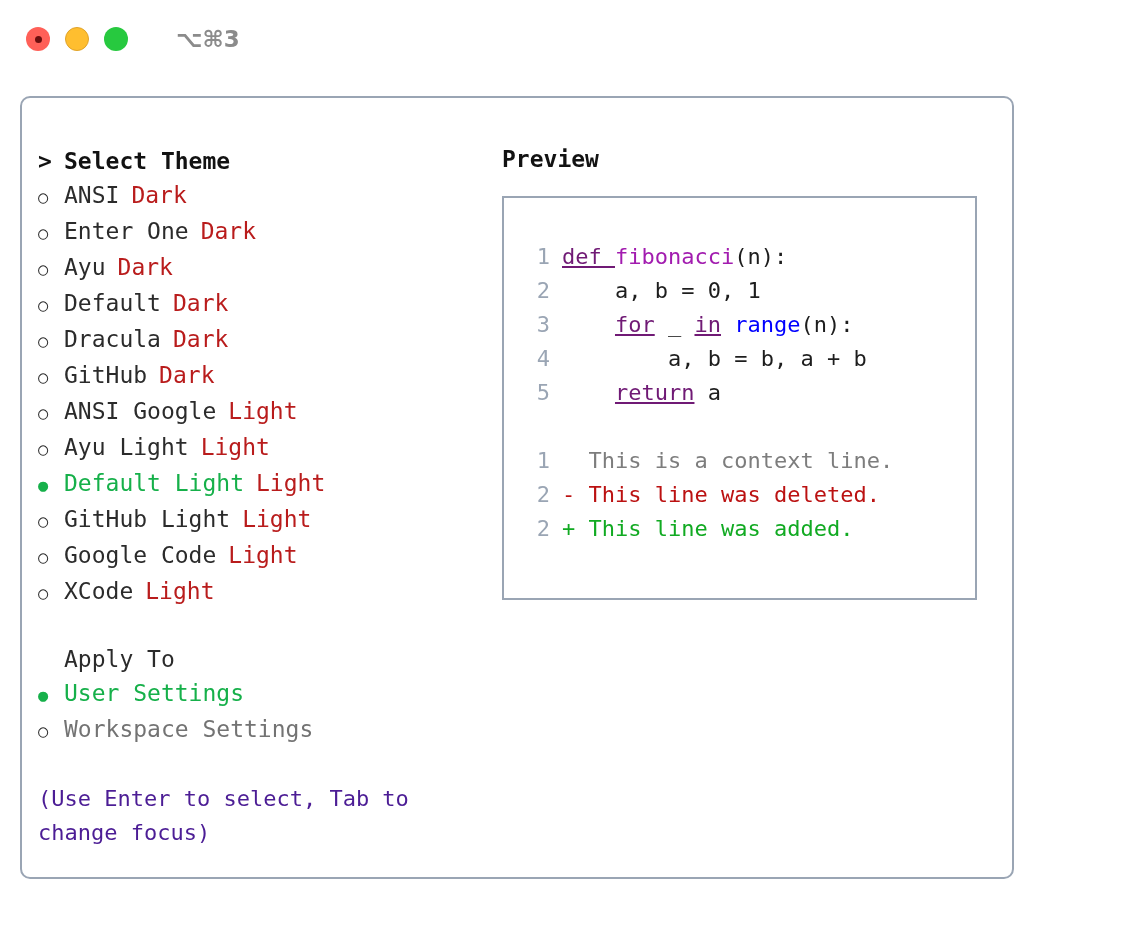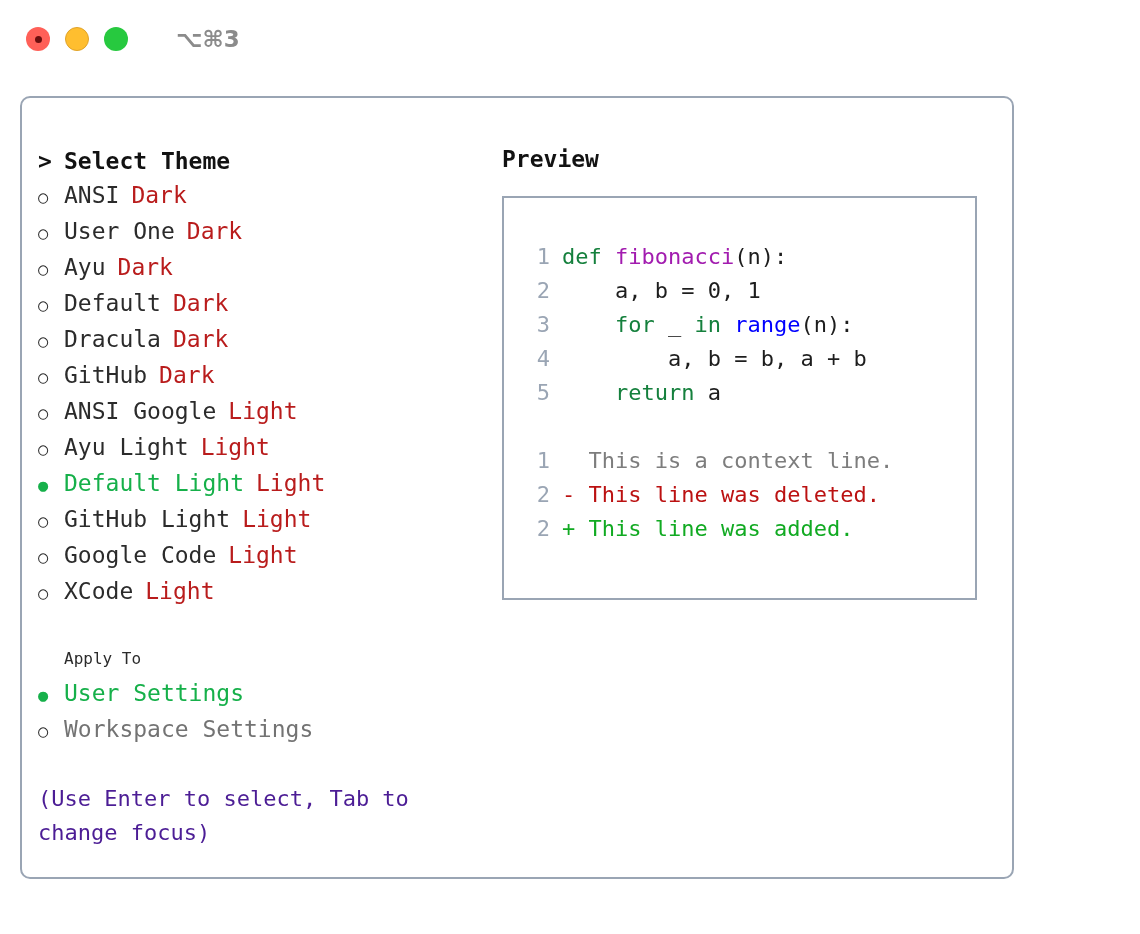--- a/index.html
+++ b/index.html
@@ -133,21 +133,21 @@
   .theme-row.selected .name { color: #16b04a; }
   .apply-row .name { color: #737373; }
   .apply-row.selected .name { color: #16b04a; }
   .theme-row .tag {
     color: #b91c1c;
     margin-left: 12px;
   }
 
   .group-label {
     display: flex;
-    font-size: 16px;
+    font-size: 23px;
     line-height: 34px;
     color: #2b2b2b;
     white-space: pre;
     margin-top: 32px;
   }
   .group-label .marker {
     display: inline-block;
     width: 26px;
     flex: 0 0 26px;
   }
@@ -194,21 +194,21 @@
     padding-left: 18px;
   }
   .ln {
     display: inline-block;
     width: 28px;
     flex: 0 0 28px;
     text-align: right;
     color: #9aa5b4;
     margin-right: 12px;
   }
-  .kw  { color: #15803d; }
+  .kw  { color: #701a75; text-decoration: underline; }
   .fn  { color: #a21caf; }
   .bi  { color: #0000ff; }
   .pl  { color: #1d1d1d; }
   .spacer { height: 34px; }
   .diff-ctx { color: #7d7d7d; }
   .diff-del { color: #bb1111; }
   .diff-add { color: #11aa22; }
 </style>
 </head>
 <body>
@@ -231,21 +231,21 @@
 
       <div class="left-col">
 
         <div class="heading">
           <span class="marker">&gt;</span>
           <span>Select Theme</span>
         </div>
 
         <div id="theme-list">
             <div class="theme-row"><span class="marker">○</span><span class="name">ANSI</span><span class="tag">Dark</span></div>
-            <div class="theme-row"><span class="marker">○</span><span class="name">User One</span><span class="tag">Dark</span></div>
+            <div class="theme-row"><span class="marker">○</span><span class="name">Enter One</span><span class="tag">Dark</span></div>
             <div class="theme-row"><span class="marker">○</span><span class="name">Ayu</span><span class="tag">Dark</span></div>
             <div class="theme-row"><span class="marker">○</span><span class="name">Default</span><span class="tag">Dark</span></div>
             <div class="theme-row"><span class="marker">○</span><span class="name">Dracula</span><span class="tag">Dark</span></div>
             <div class="theme-row"><span class="marker">○</span><span class="name">GitHub</span><span class="tag">Dark</span></div>
             <div class="theme-row"><span class="marker">○</span><span class="name">ANSI Google</span><span class="tag">Light</span></div>
             <div class="theme-row"><span class="marker">○</span><span class="name">Ayu Light</span><span class="tag">Light</span></div>
             <div class="theme-row selected"><span class="marker">●</span><span class="name">Default Light</span><span class="tag">Light</span></div>
             <div class="theme-row"><span class="marker">○</span><span class="name">GitHub Light</span><span class="tag">Light</span></div>
             <div class="theme-row"><span class="marker">○</span><span class="name">Google Code</span><span class="tag">Light</span></div>
             <div class="theme-row"><span class="marker">○</span><span class="name">XCode</span><span class="tag">Light</span></div>

